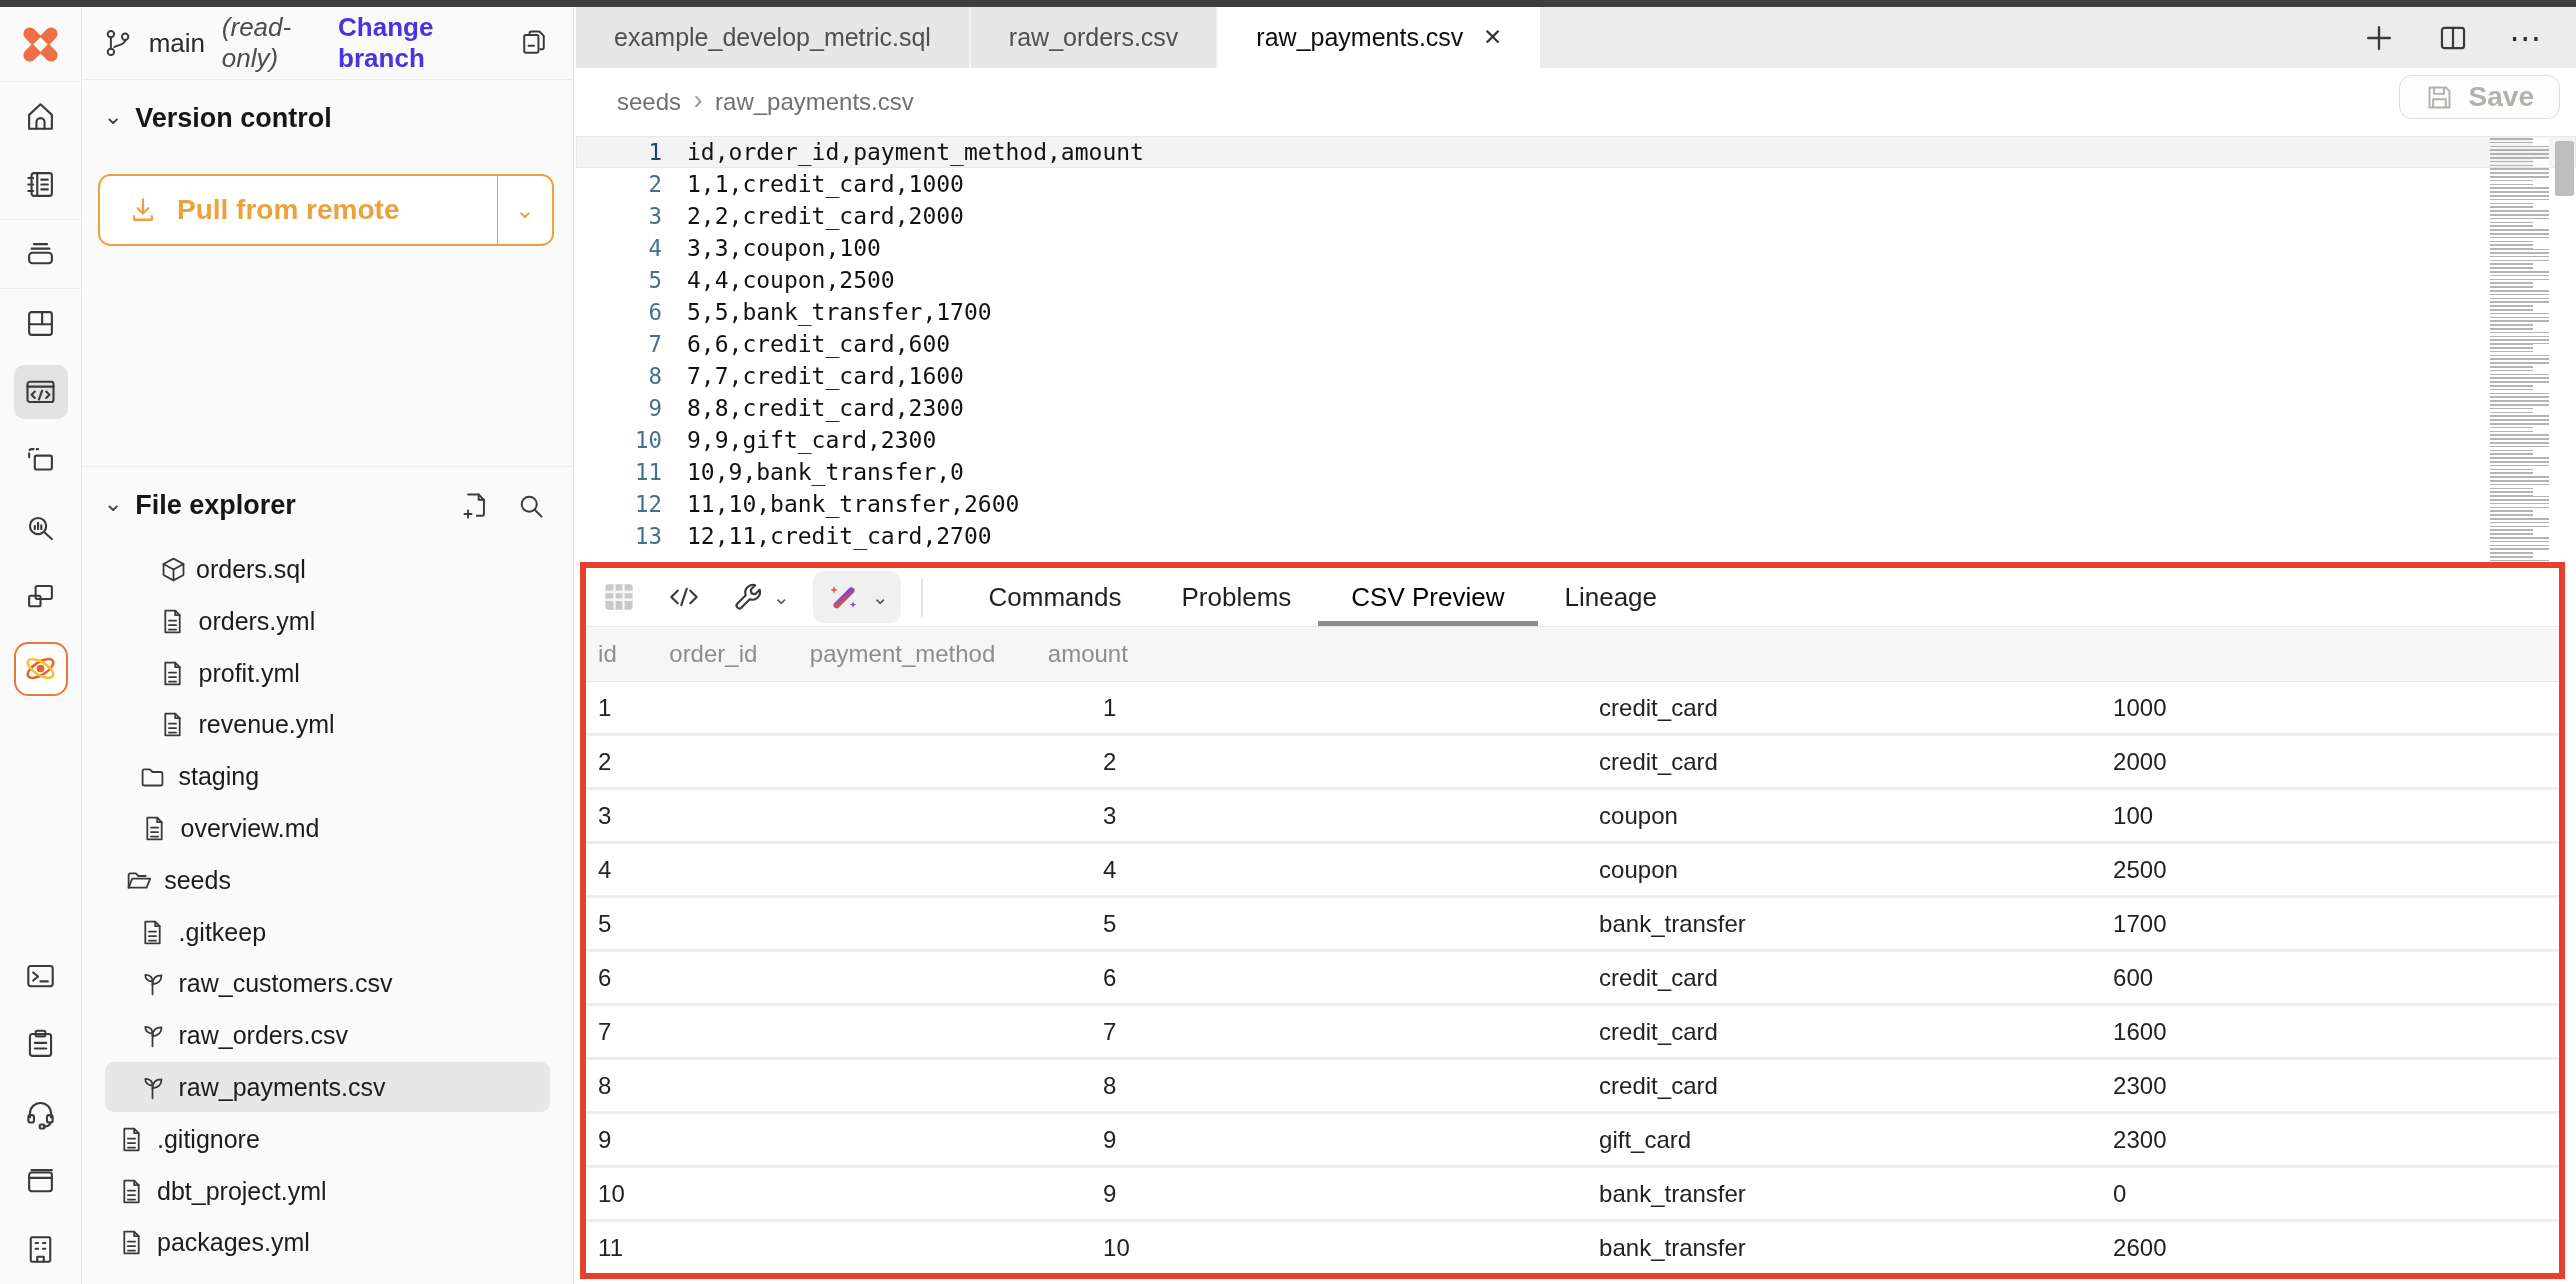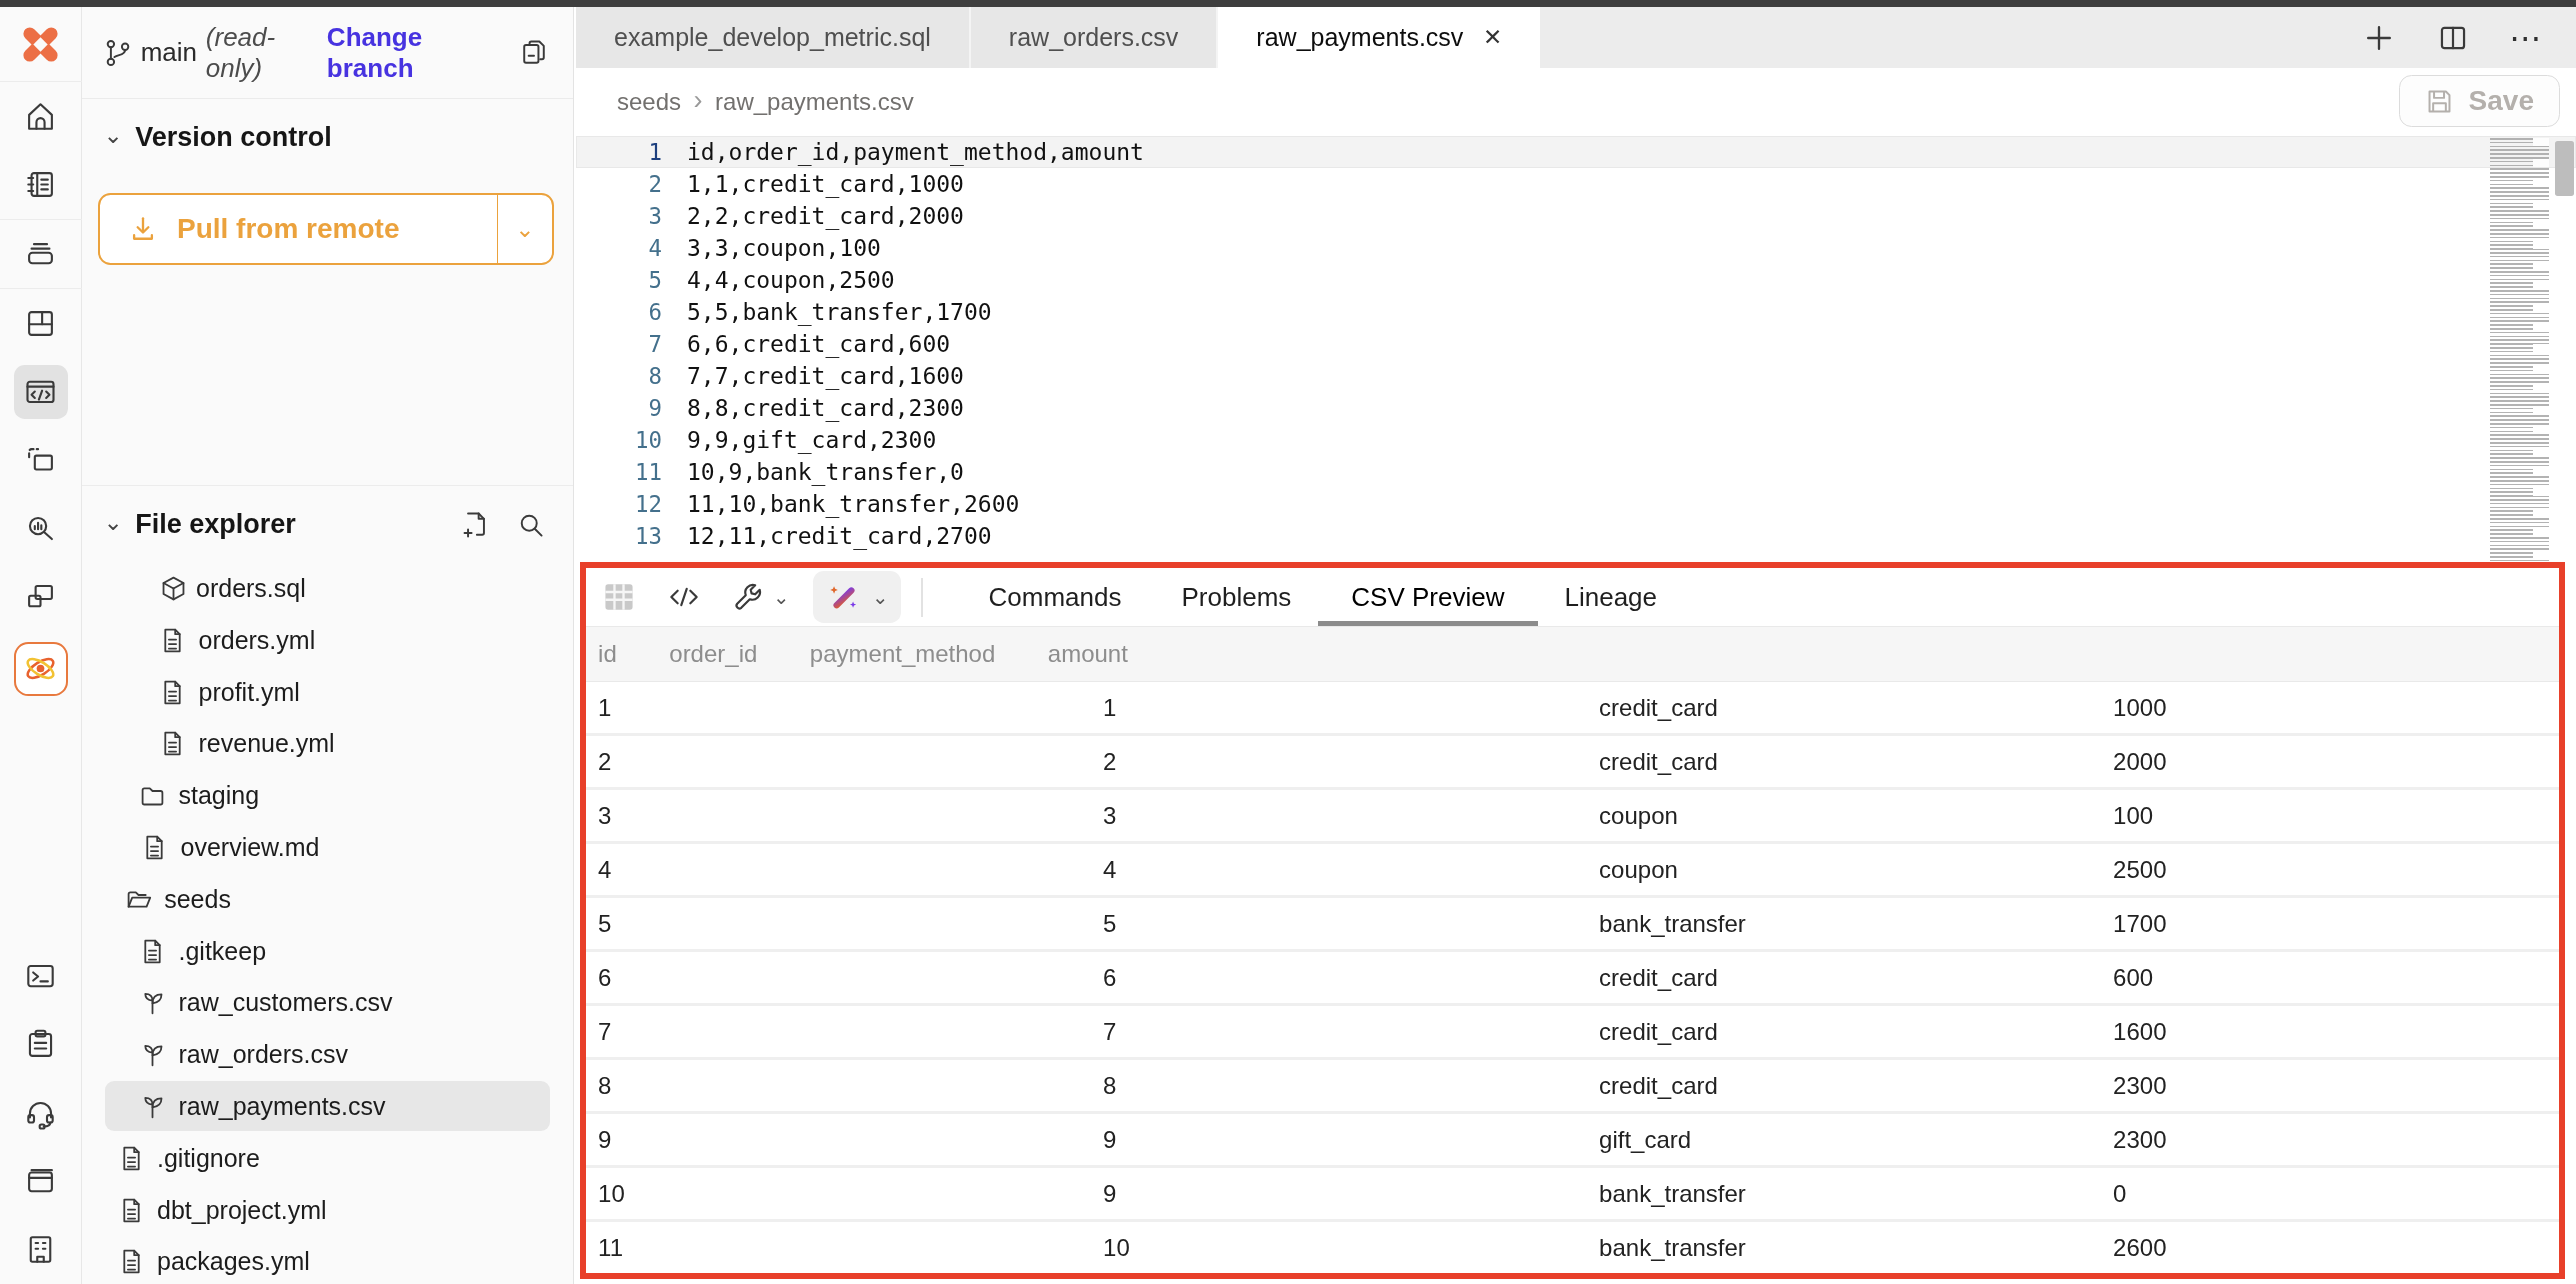--- a/index.html
+++ b/index.html
@@ -26,22 +26,22 @@
   .rail-btn.selected { background:#e2e2e2; }
   .rail-btn.atom-frame { border:2.7px solid #e8793e; background:#fff; border-radius:14.3px; margin-top:10.7px; }
   .rail-spacer { flex:1; }
 
   
   #sidebar {
     position:absolute; top:7.2px; left:82px; bottom:0; width:492px;
     background:#fafafa; border-right:1.8px solid #e3e3e3; z-index:2;
   }
   #branch-bar {
-    height:92px; display:flex; align-items:center; padding:0 23px 0 19.7px;
-    border-bottom:1.8px solid #ebebeb; gap:7px;
+    height:73px; display:flex; align-items:center; padding:0 23px 0 19.7px;
+    border-bottom:1.8px solid #ebebeb; gap:15px;
   }
   #branch-name { font-size:26px; color:#2b2b2b; }
   #branch-mode { font-size:26px; font-style:italic; color:#4c4c4c; margin-left:1.8px; }
   #change-branch { font-size:26px; font-weight:700; color:#4733e0; margin-left:auto; margin-right:12.5px; cursor:pointer; }
   .section-header { display:flex; align-items:center; gap:12.5px; padding:23px 27px 9px 21.5px; }
   .section-title { font-size:27px; font-weight:700; color:#161616; }
   .chev { font-size:23px; color:#444; transform:translateY(-1.8px); }
   #pull-btn {
     margin:31px 18px 0 16px; height:72px; width:456px;
     border:2.7px solid #eba23d; border-radius:12.5px; background:#fff;
@@ -73,21 +73,21 @@
   .etab.active::before { content:""; position:absolute; top:-7.2px; left:0; right:0; height:7.2px; background:#5e50ce; }
   .etab .tab-close { margin-left:19.7px; font-size:23px; color:#333; }
   #tabbar-actions { margin-left:auto; display:flex; align-items:center; gap:39px; padding-right:32px; }
 
   
   #editor-pane { position:absolute; top:61px; left:0; right:0; height:494px; background:#fff; overflow:hidden; }
   #breadcrumb-row { height:68px; display:flex; align-items:center; padding-left:41px; position:relative; }
   .crumb { font-size:24px; color:#72706e; }
   .crumb-sep { font-size:27px; color:#9a9a9a; margin:0 12.5px; transform:translateY(-1.8px); }
   #save-btn {
-    position:absolute; right:16px; top:7.2px; height:52px; padding:0 25px;
+    position:absolute; right:16px; top:7.2px; height:44px; padding:0 25px;
     border:1.8px solid #dcdcdc; border-radius:12.5px; background:#fdfdfd;
     display:flex; align-items:center; gap:14.3px; color:#b4b0ac; font-size:28px; font-weight:600;
   }
   #code-area { position:relative; }
   .code-line { display:flex; height:32px; align-items:center; }
   .code-line.current { background:#f3f3f3; box-shadow:inset 0 0 0 0.9px #e8e8e8; }
   .ln { width:86px; text-align:right; font-family:"DejaVu Sans Mono", monospace; font-size:22.4px; color:#44708c; flex:0 0 auto; }
   .code-line.current .ln { color:#1d3f7e; }
   .ltext { margin-left:25px; font-family:"DejaVu Sans Mono", monospace; font-size:23px; color:#111; white-space:pre; }
   #minimap {

